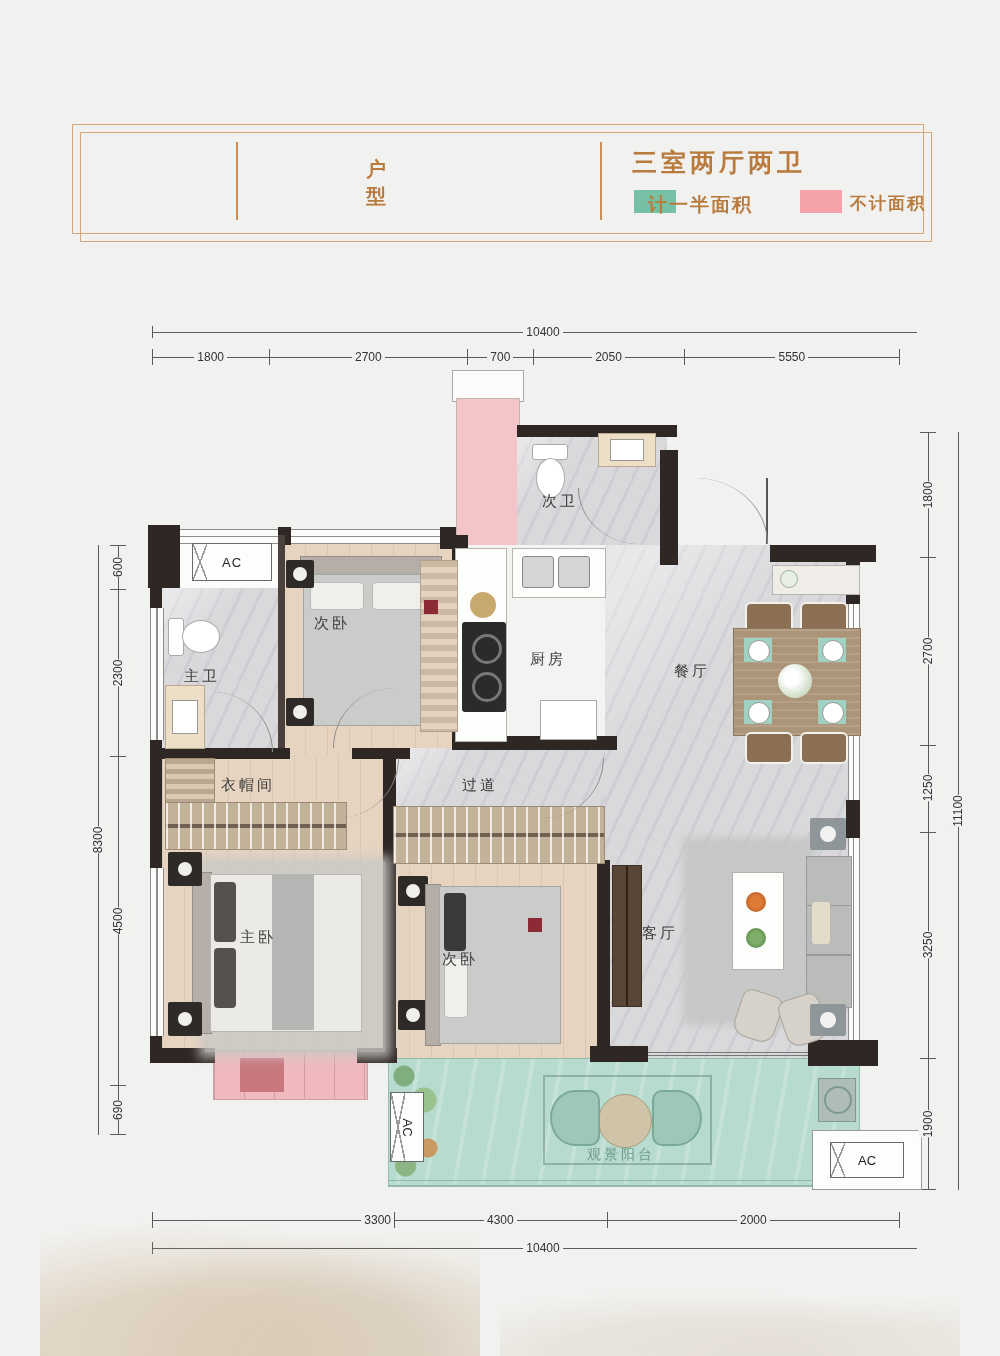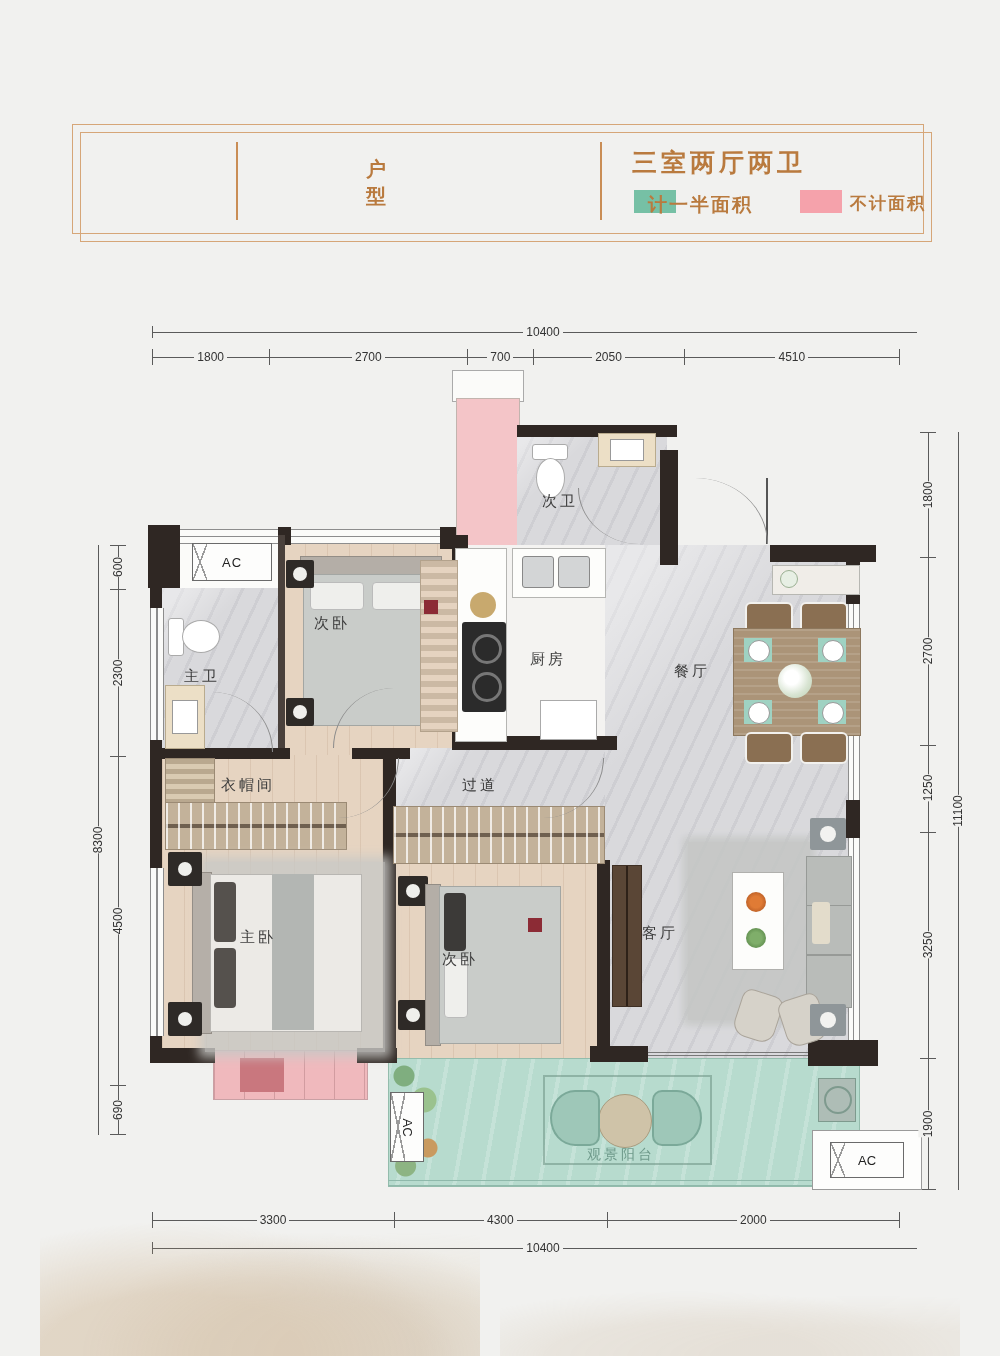--- a/index.html
+++ b/index.html
@@ -101,26 +101,26 @@
     <div class="dim-seg" style="flex:2700;">
         <span class="dim-label">2700</span>
       </div>
     <div class="dim-seg" style="flex:900;">
         <span class="dim-label">700</span>
       </div>
     <div class="dim-seg" style="flex:2050;">
         <span class="dim-label">2050</span>
       </div>
     <div class="dim-seg" style="flex:2950;">
-        <span class="dim-label">4510</span>
+        <span class="dim-label">5550</span>
       </div>
   </div>
 
   <div class="dim-row" style="left:152px;top:1212px;width:748px;">
-    <div class="dim-seg" style="flex:3300;">
+    <div class="dim-seg" style="flex:3300;justify-content:flex-end;">
         <span class="dim-label">3300</span>
       </div>
     <div class="dim-seg" style="flex:2900;">
         <span class="dim-label">4300</span>
       </div>
     <div class="dim-seg" style="flex:4000;">
         <span class="dim-label">2000</span>
       </div>
   </div>
   <div class="dim-total-h endtick-l" style="left:152px;top:1240px;width:748px;">

